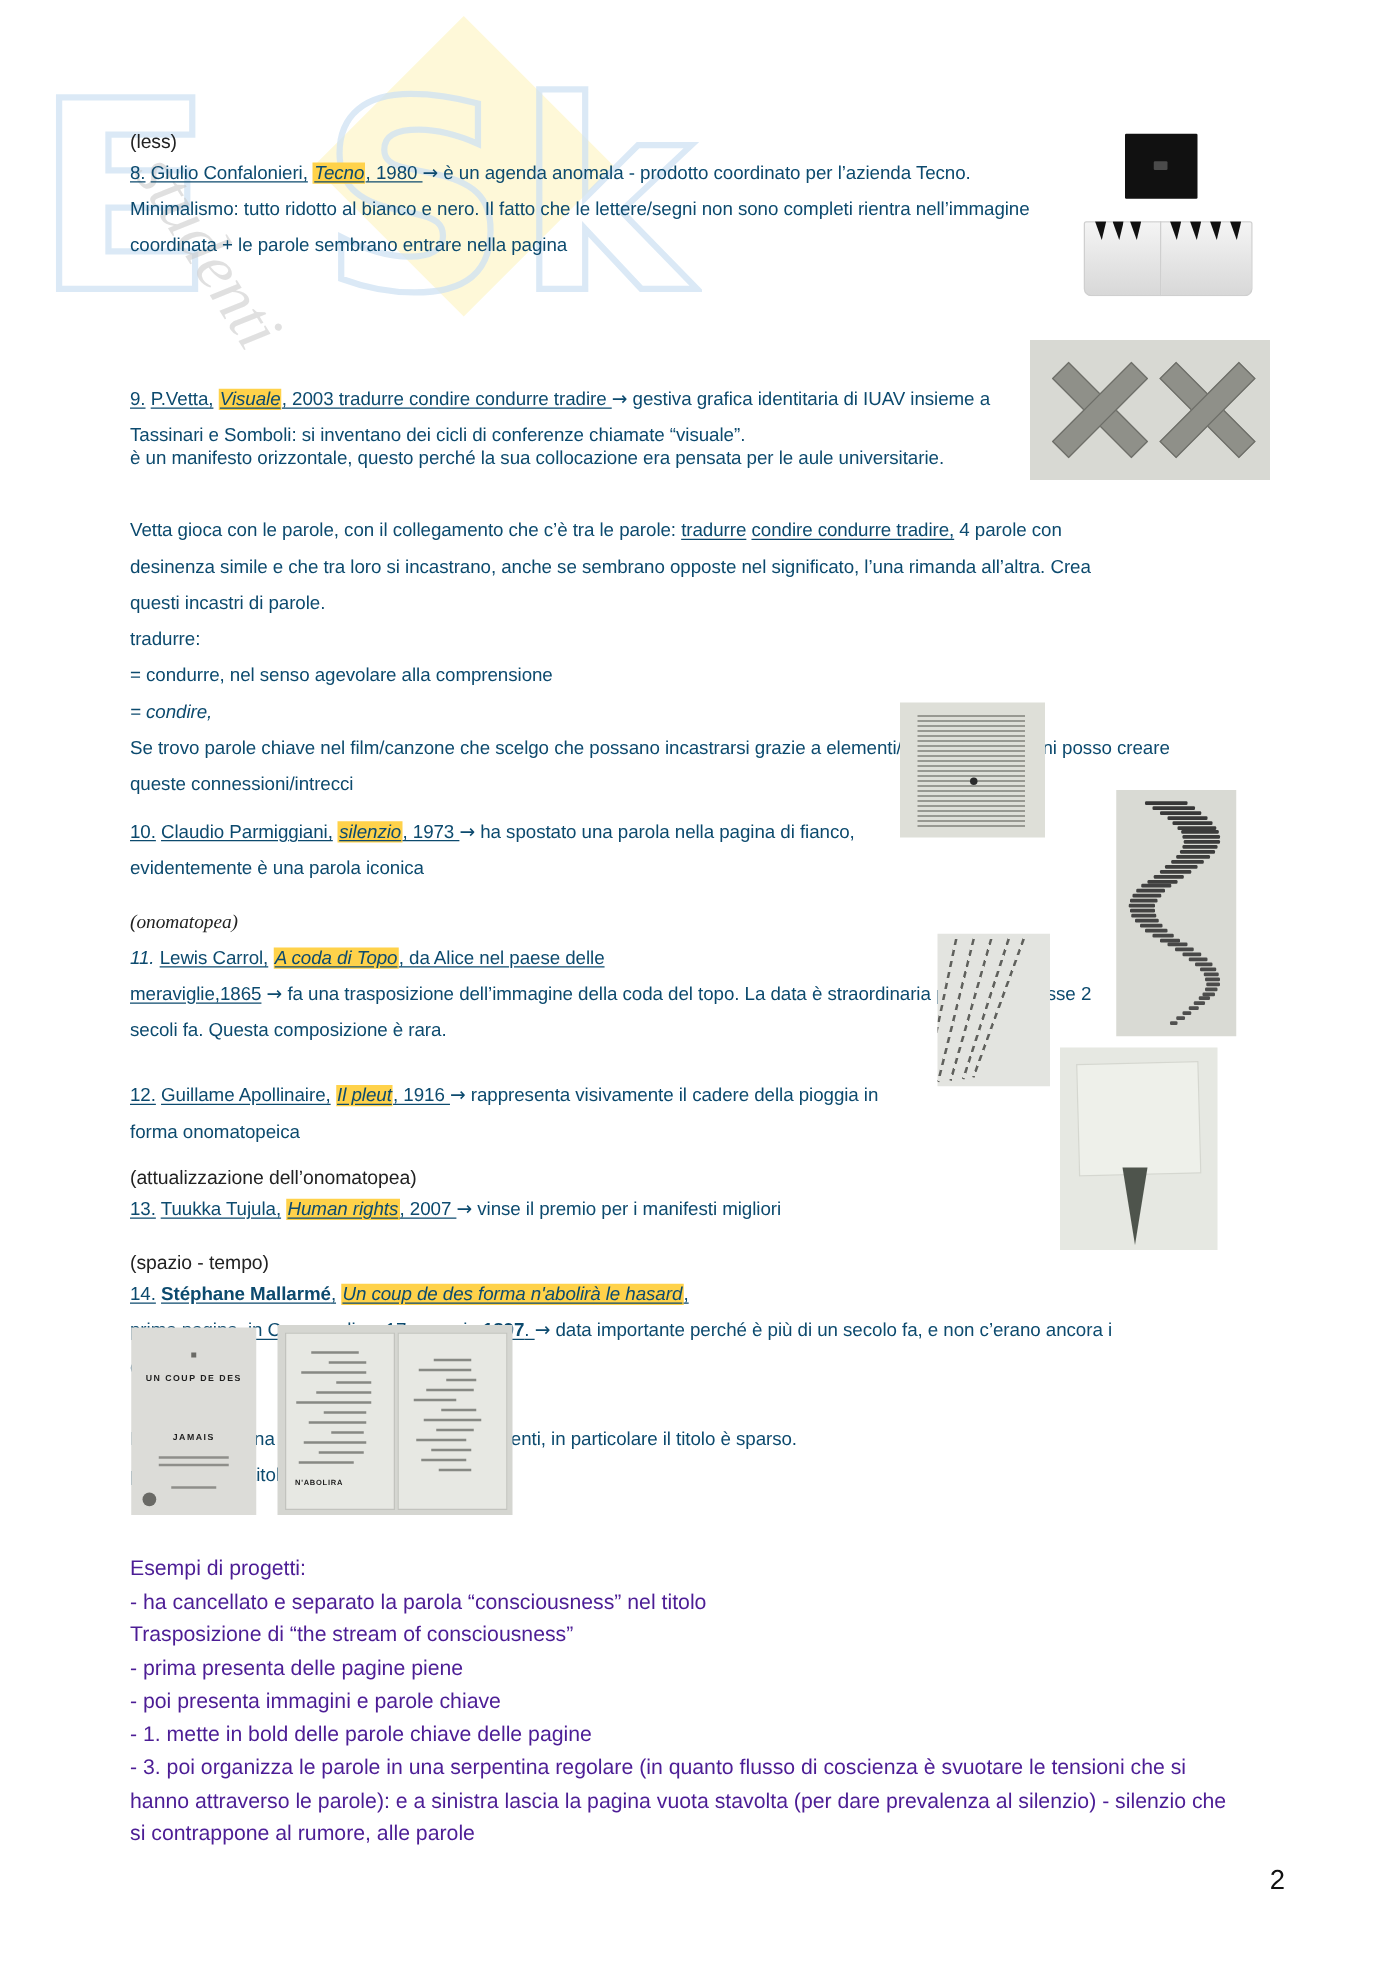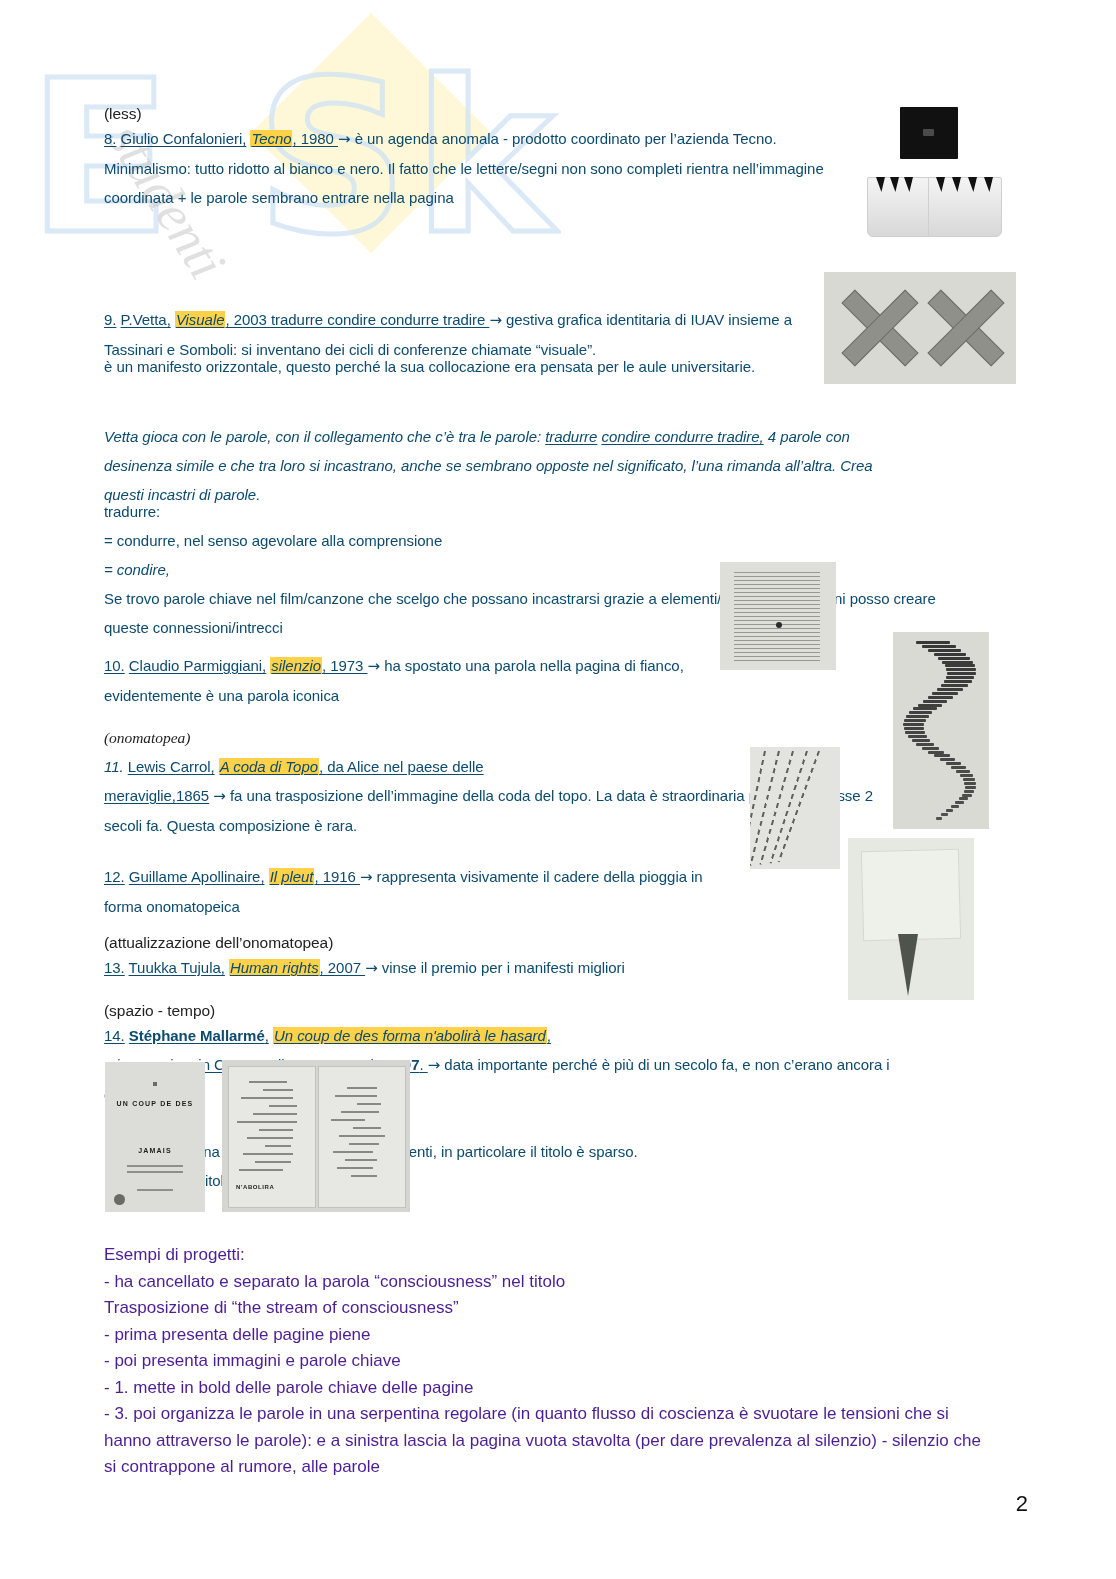--- a/index.html
+++ b/index.html
@@ -216,21 +216,21 @@
       <span>per l’azienda Tecno. Minimalismo: tutto ridotto al bianco e nero. Il fatto che le lettere/segni non sono completi rientra nell’immagine coordinata + le parole sembrano entrare nella pagina</span>
     </div>
 
     <div class="blk" style="left:104px; top:265px; width:720px;margin-top:40px;">
       <span class="u">9.</span>
       <span class="u">P.Vetta,</span>
       <span class="u hl it">Visuale</span><span class="u">, 2003 tradurre condire condurre tradire </span><span class="arrow">→</span><span> gestiva grafica</span>
       <span>identitaria di IUAV insieme a Tassinari e Somboli: si inventano dei cicli di conferenze chiamate “visuale”.</span>
     </div>
     <div class="blk" style="left:104px; top:352px; width:730px;">è un manifesto orizzontale, questo perché la sua collocazione era pensata per le aule universitarie.</div>
-    <div class="blk" style="left:104px; top:422px; width:810px;font-style:italic;">
+    <div class="blk" style="left:104px; top:410px; width:810px;">
       <span>Vetta gioca con le parole, con il collegamento che c’è tra le parole: </span><span class="u">tradurre</span>
       <span class="u">condire condurre tradire,</span><span> 4 parole con desinenza simile e che tra loro si incastrano, anche se sembrano opposte nel significato, l’una rimanda all’altra. Crea questi incastri di parole.</span>
     </div>
     <div class="blk" style="left:104px; top:497px;">tradurre:</div>
     <div class="blk" style="left:104px; top:526px;">= condurre, nel senso agevolare alla comprensione</div>
     <div class="blk" style="left:104px; top:555px;font-style:italic;">= condire,</div>
     <div class="blk" style="left:104px; top:584px; width:860px;">Se trovo parole chiave nel film/canzone che scelgo che possano incastrarsi grazie a elementi/ desinenze comuni posso creare queste connessioni/intrecci</div>
 
     <div class="blk" style="left:104px; top:651px; width:620px;">
       <span class="u">10.</span>

